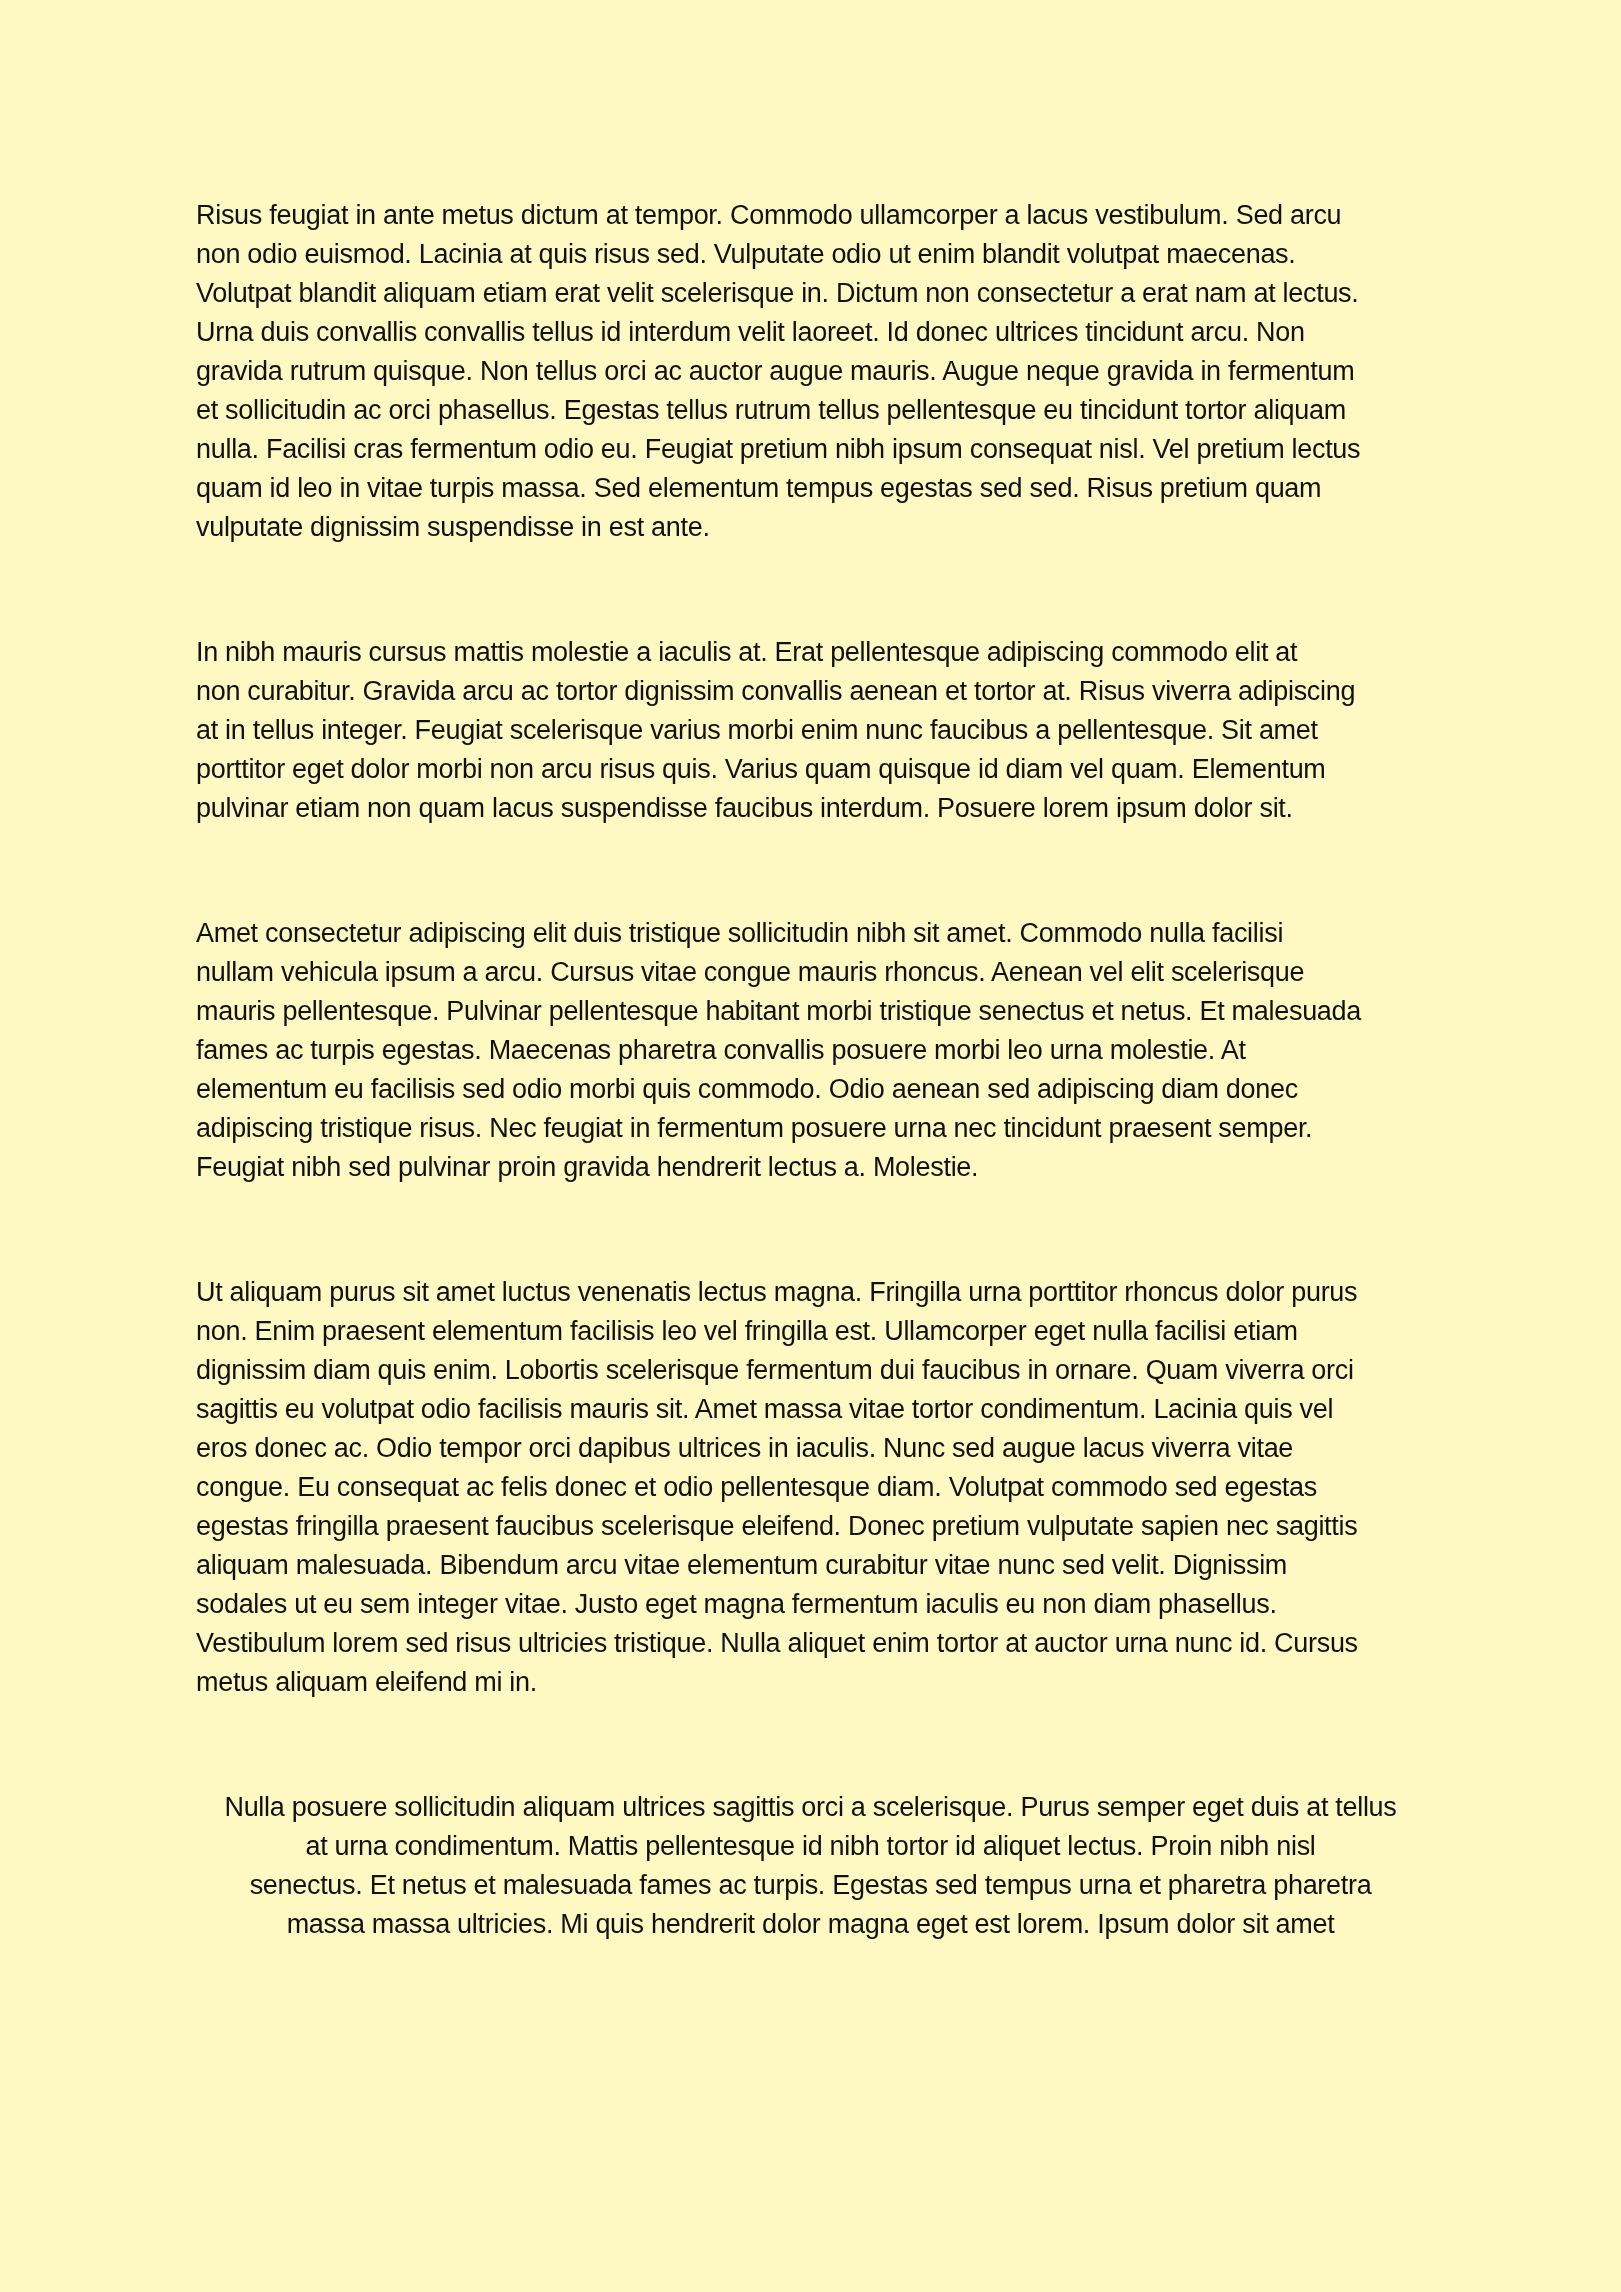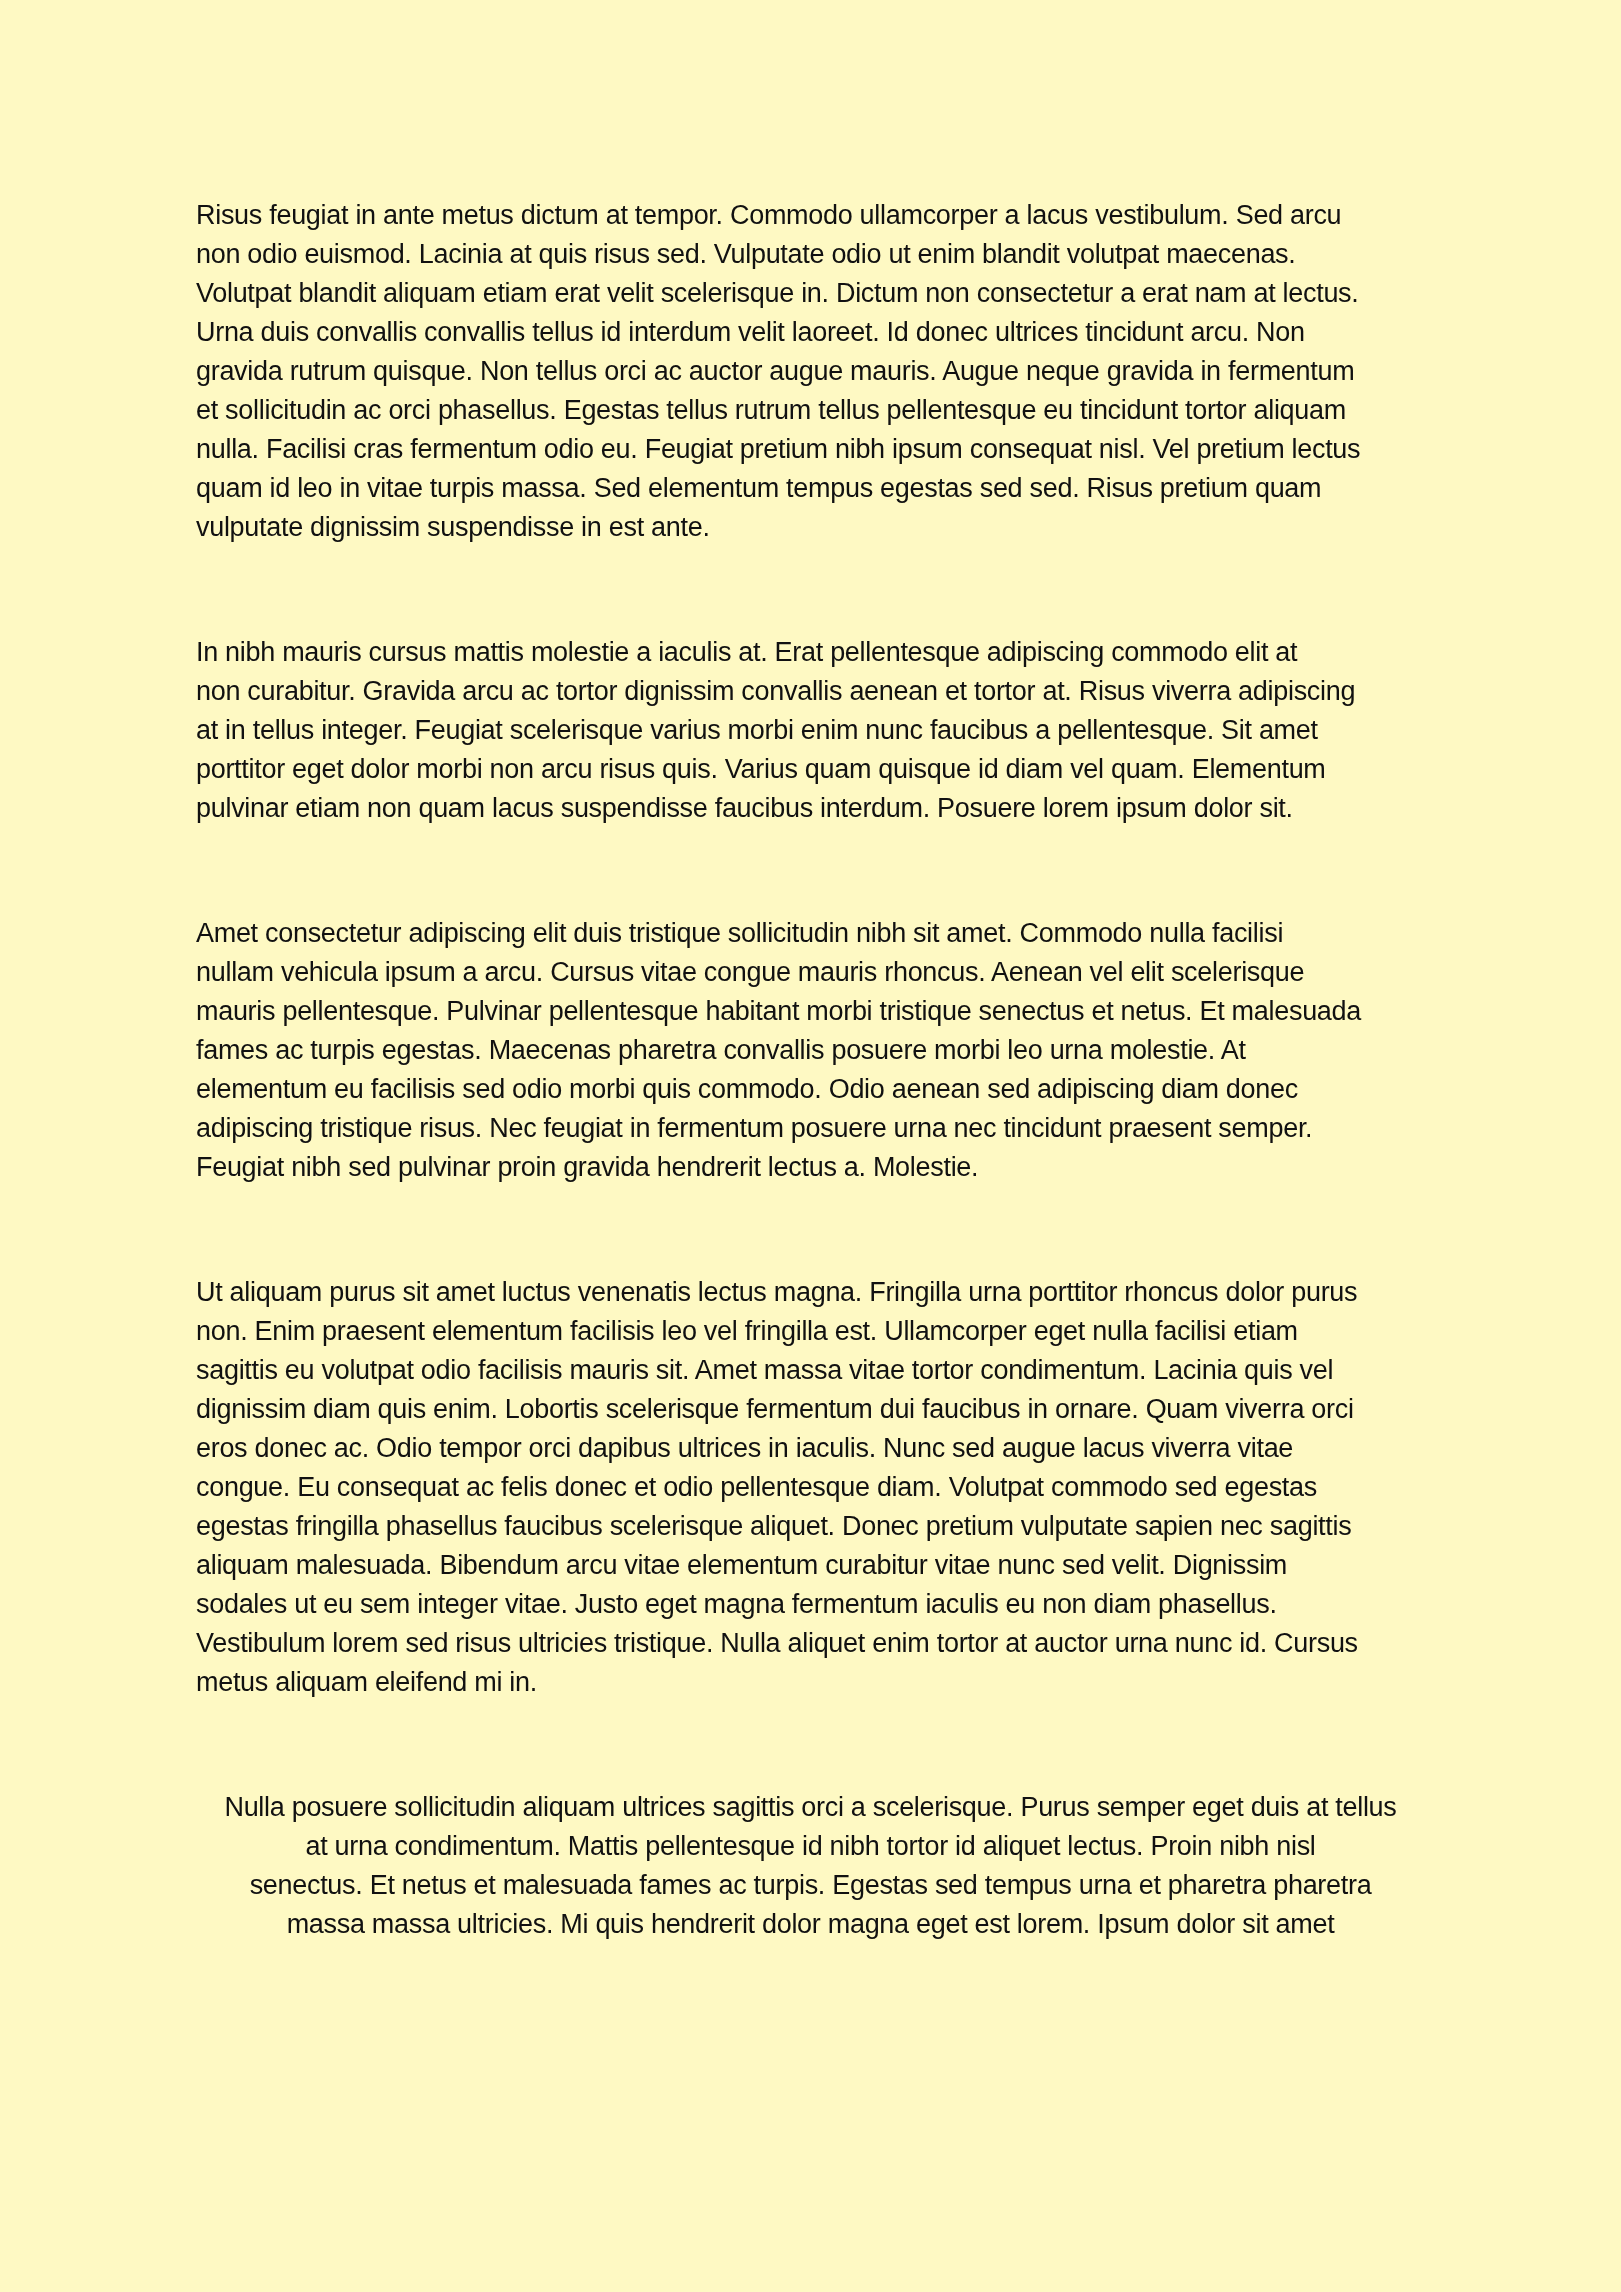--- a/index.html
+++ b/index.html
@@ -54,25 +54,25 @@
         <div class="line">nullam vehicula ipsum a arcu. Cursus vitae congue mauris rhoncus. Aenean vel elit scelerisque</div>
         <div class="line">mauris pellentesque. Pulvinar pellentesque habitant morbi tristique senectus et netus. Et malesuada</div>
         <div class="line">fames ac turpis egestas. Maecenas pharetra convallis posuere morbi leo urna molestie. At</div>
         <div class="line">elementum eu facilisis sed odio morbi quis commodo. Odio aenean sed adipiscing diam donec</div>
         <div class="line">adipiscing tristique risus. Nec feugiat in fermentum posuere urna nec tincidunt praesent semper.</div>
         <div class="line">Feugiat nibh sed pulvinar proin gravida hendrerit lectus a. Molestie.</div>
       </div>
       <div class="para">
         <div class="line">Ut aliquam purus sit amet luctus venenatis lectus magna. Fringilla urna porttitor rhoncus dolor purus</div>
         <div class="line">non. Enim praesent elementum facilisis leo vel fringilla est. Ullamcorper eget nulla facilisi etiam</div>
+        <div class="line">dignissim diam quis enim. Lobortis scelerisque fermentum dui faucibus in ornare. Quam viverra orci</div>
         <div class="line">sagittis eu volutpat odio facilisis mauris sit. Amet massa vitae tortor condimentum. Lacinia quis vel</div>
-        <div class="line">dignissim diam quis enim. Lobortis scelerisque fermentum dui faucibus in ornare. Quam viverra orci</div>
         <div class="line">eros donec ac. Odio tempor orci dapibus ultrices in iaculis. Nunc sed augue lacus viverra vitae</div>
         <div class="line">congue. Eu consequat ac felis donec et odio pellentesque diam. Volutpat commodo sed egestas</div>
-        <div class="line">egestas fringilla phasellus faucibus scelerisque aliquet. Donec pretium vulputate sapien nec sagittis</div>
+        <div class="line">egestas fringilla praesent faucibus scelerisque eleifend. Donec pretium vulputate sapien nec sagittis</div>
         <div class="line">aliquam malesuada. Bibendum arcu vitae elementum curabitur vitae nunc sed velit. Dignissim</div>
         <div class="line">sodales ut eu sem integer vitae. Justo eget magna fermentum iaculis eu non diam phasellus.</div>
         <div class="line">Vestibulum lorem sed risus ultricies tristique. Nulla aliquet enim tortor at auctor urna nunc id. Cursus</div>
         <div class="line">metus aliquam eleifend mi in.</div>
       </div>
       <div class="para">
         <div class="line">Nulla posuere sollicitudin aliquam ultrices sagittis orci a scelerisque. Purus semper eget duis at tellus</div>
         <div class="line">at urna condimentum. Mattis pellentesque id nibh tortor id aliquet lectus. Proin nibh nisl</div>
         <div class="line">senectus. Et netus et malesuada fames ac turpis. Egestas sed tempus urna et pharetra pharetra</div>
         <div class="line">massa massa ultricies. Mi quis hendrerit dolor magna eget est lorem. Ipsum dolor sit amet</div>

